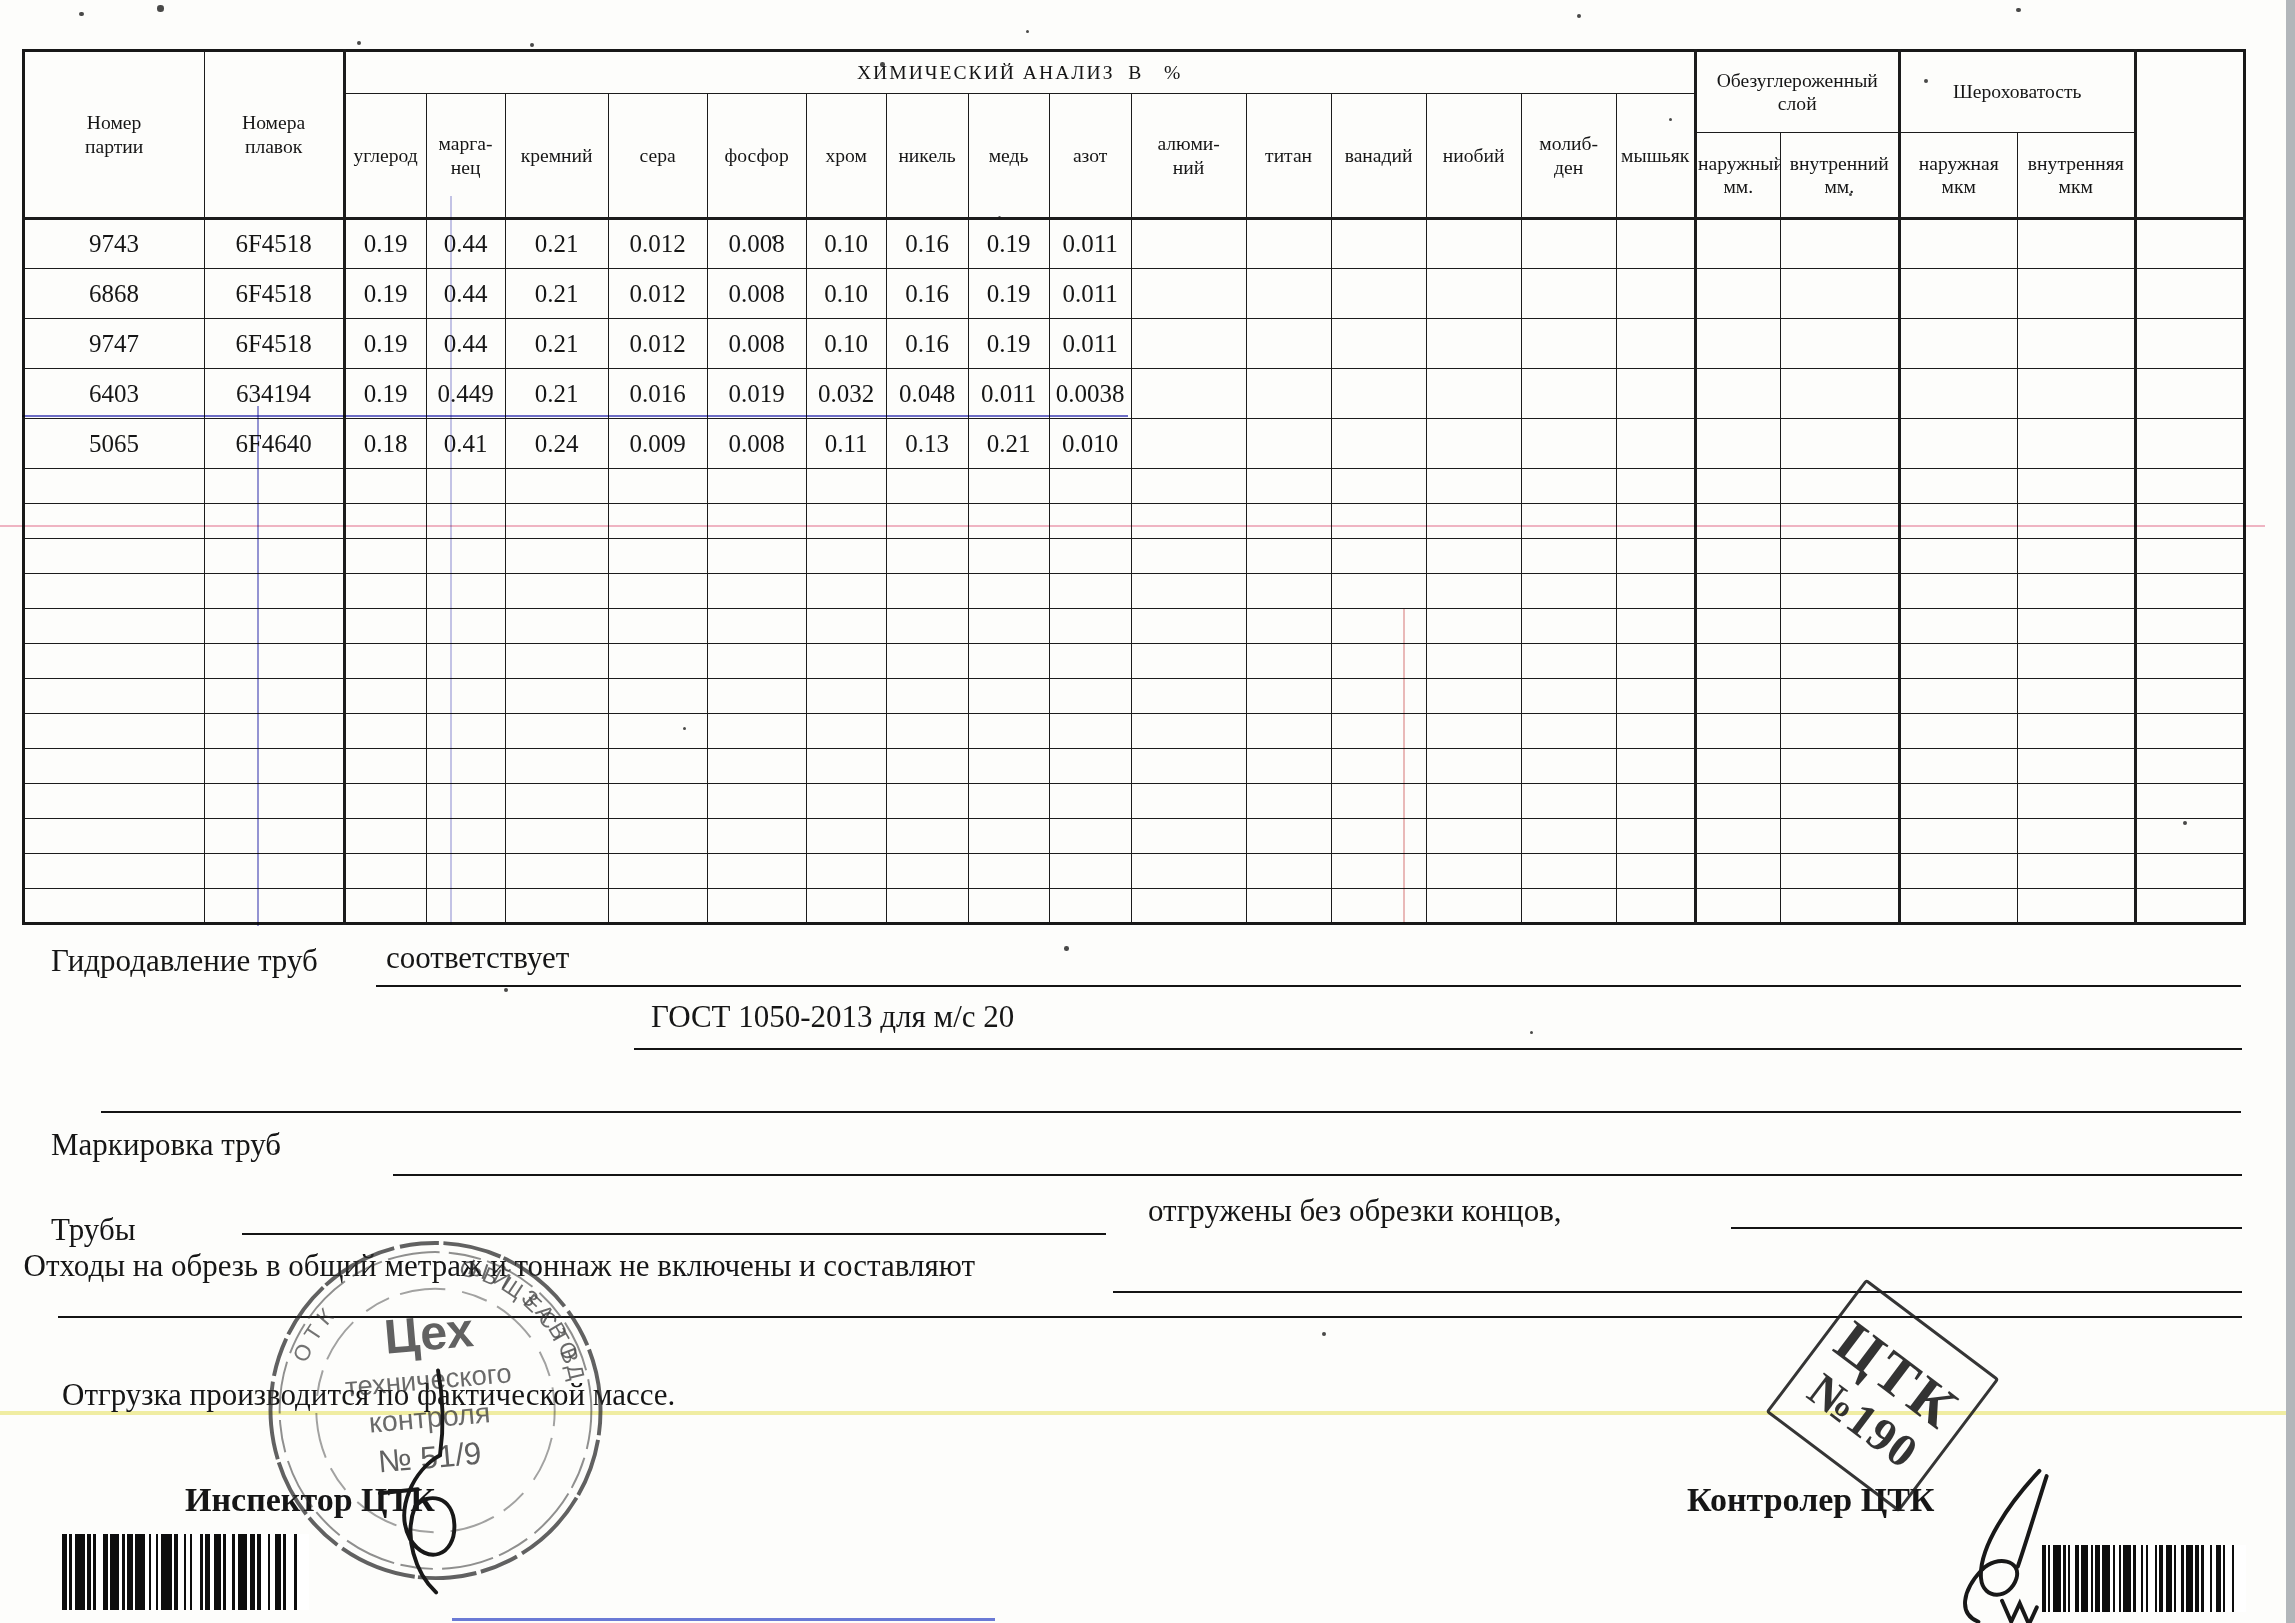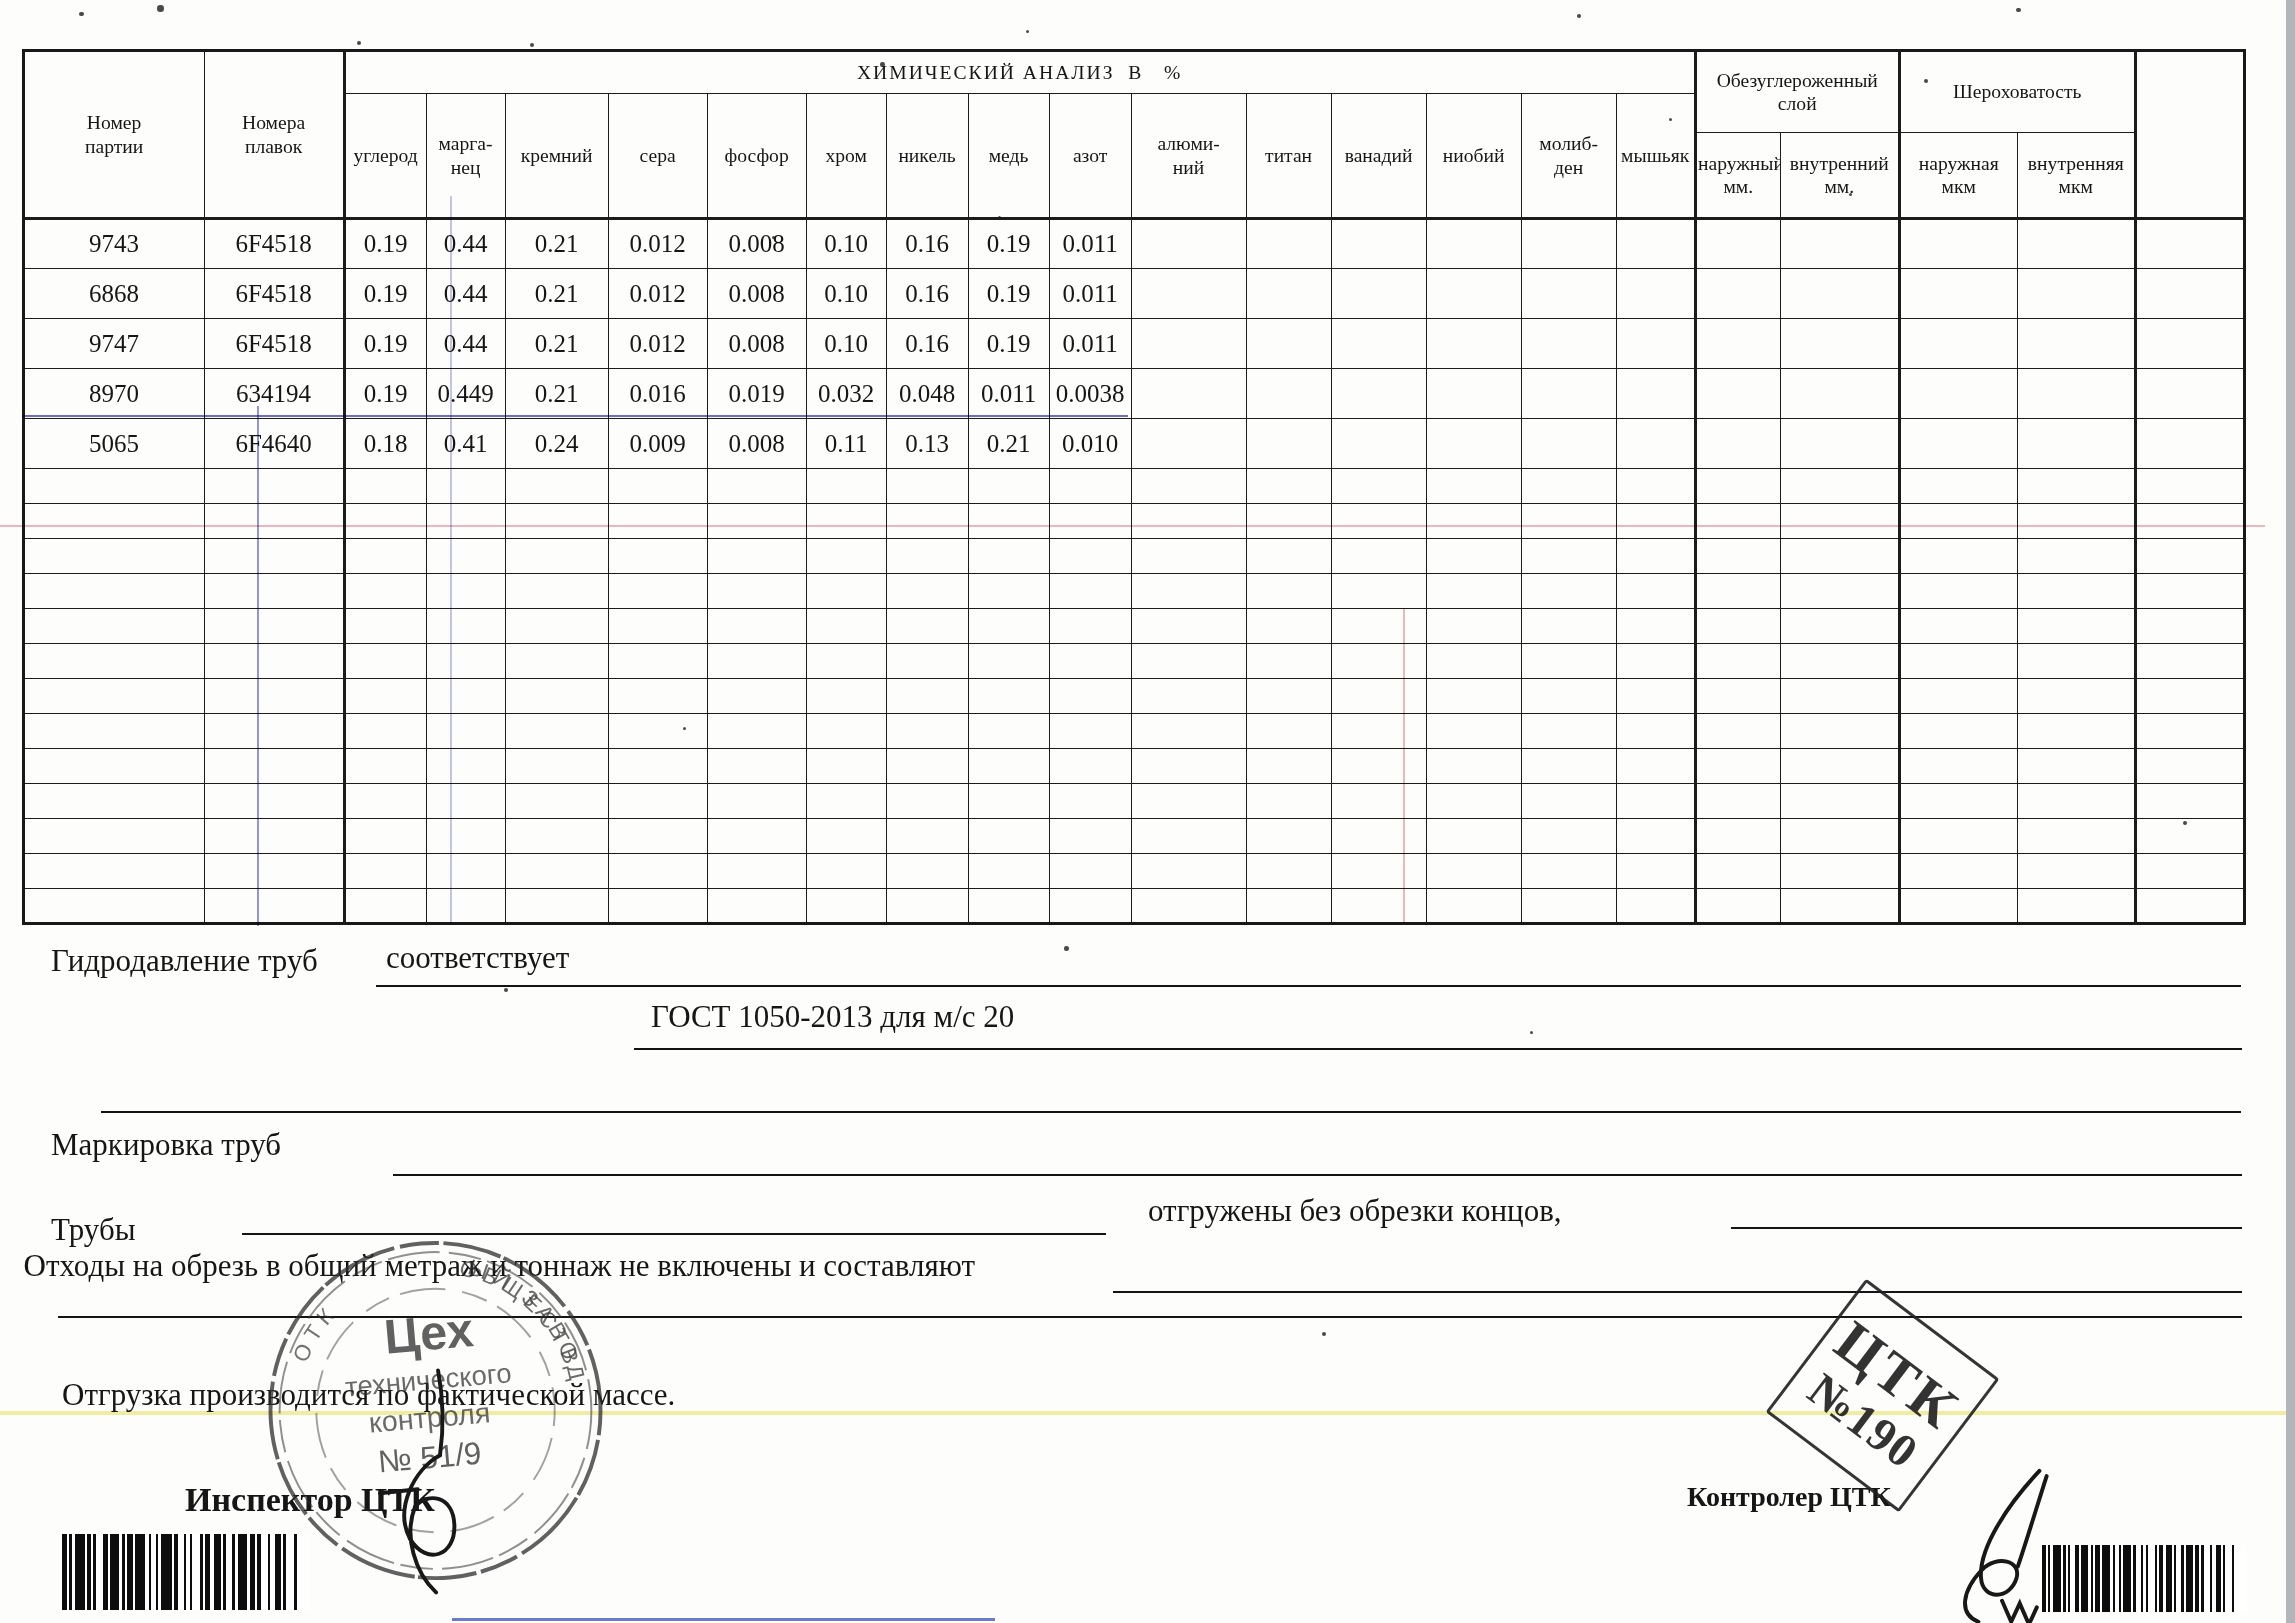--- a/index.html
+++ b/index.html
@@ -215,21 +215,21 @@
           <td></td>
           <td></td>
           <td></td>
           <td></td>
           <td></td>
           <td></td>
           <td></td>
           <td></td>
         </tr>
         <tr class="data-row">
-          <td>8970</td>
+          <td>6403</td>
           <td>634194</td>
           <td>0.19</td>
           <td>0.449</td>
           <td>0.21</td>
           <td>0.016</td>
           <td>0.019</td>
           <td>0.032</td>
           <td>0.048</td>
           <td>0.011</td>
           <td>0.0038</td>
@@ -610,21 +610,21 @@
   <div class="uline" style="left:1731px; top:1227px; width:511px;"></div>
 
   <span class="flabel" style="left:23.6px; top:1248px;">Отходы на обрезь в общий метраж и тоннаж не включены и составляют</span>
   <div class="uline" style="left:1113px; top:1291px; width:1129px;"></div>
 
   <div class="uline" style="left:58px; top:1316px; width:2184px;"></div>
 
   <span class="flabel" style="left:62px; top:1377px;">Отгрузка производится по фактической массе.</span>
 
   <span class="flabel fbold" style="left:185px; top:1481px; font-size:34px;">Инспектор ЦТК</span>
-  <span class="flabel fbold" style="left:1687px; top:1481px; font-size:28px;">Контролер ЦТК</span>
+  <span class="flabel fbold" style="left:1687px; top:1481px; font-size:34px;">Контролер ЦТК</span>
 
   <svg class="round-stamp" viewBox="0 0 530 530">
     <ellipse cx="265" cy="265" rx="252" ry="256" fill="none" stroke="#2d2d2d" stroke-width="6" stroke-dasharray="60 7 90 5 120 9" opacity=".85"></ellipse>
     <ellipse cx="265" cy="265" rx="238" ry="242" fill="none" stroke="#2d2d2d" stroke-width="3" stroke-dasharray="80 14 50 10" opacity=".6"></ellipse>
     <ellipse cx="265" cy="265" rx="182" ry="186" fill="none" stroke="#2d2d2d" stroke-width="3" stroke-dasharray="40 18 70 26" opacity=".5"></ellipse>
     <path id="ringcw" d="M 265,55 a 210,212 0 1 1 -0.1,0" fill="none"></path>
     <path id="ringccw" d="M 265,475 a 210,212 0 1 1 0.1,0" fill="none"></path>
     <text font-size="34" letter-spacing="9" opacity=".8">
       <textPath href="#ringcw" startOffset="4%">ОБЩЕСТВ</textPath>
     </text>

